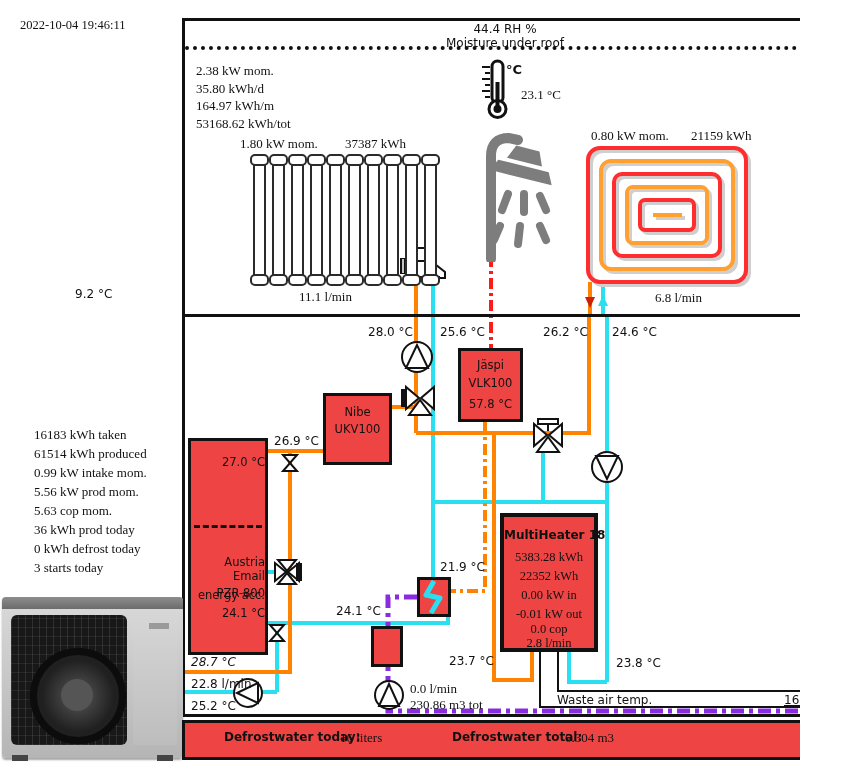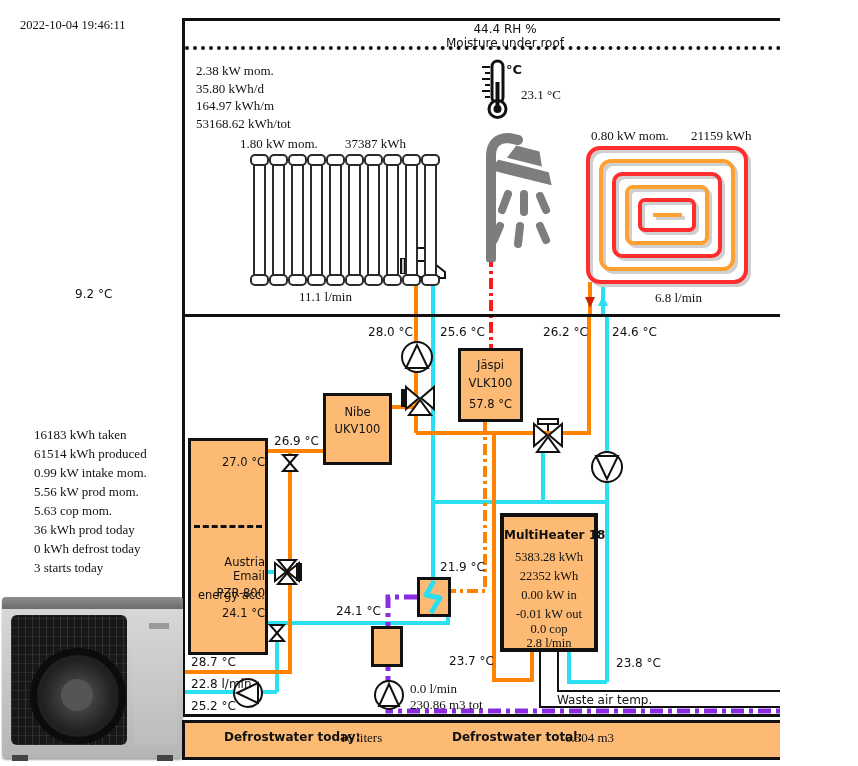--- a/index.html
+++ b/index.html
@@ -1,21 +1,21 @@
 <!DOCTYPE html>
 <html><head>
 <meta charset="utf-8">
 <style>
   html,body{margin:0;padding:0;background:#fff;}
   #stage{position:relative;width:780px;height:766px;background:#fff;overflow:hidden;
-         font-family:"DejaVu Sans","Liberation Sans",sans-serif;color:#111;}
+         font-family:"DejaVu Sans","Liberation Sans",sans-serif;color:#111;padding-left:20px;}
   .abs{position:absolute;}
   .sans{font-family:"DejaVu Sans","Liberation Sans",sans-serif;font-size:12px;white-space:nowrap;}
   .serif{font-family:"Liberation Serif","DejaVu Serif",serif;font-size:13px;white-space:nowrap;}
-  .box{position:absolute;background:#fdba74;border:3px solid #111;box-sizing:border-box;}
+  .box{position:absolute;background:#ef4444;border:3px solid #111;box-sizing:border-box;}
   .ctr{text-align:center;}
   
   #mainbox{left:182px;top:18px;width:666px;height:699px;border:3px solid #111;background:transparent;}
   #defrostbox{left:182px;top:720px;width:666px;height:40px;border:3px solid #111;}
   #roofdots{left:185px;top:46px;width:660px;height:0;border-top:4px dotted #111;}
   #divider{left:182px;top:314px;width:666px;height:3px;background:#111;}
   
   #radiator{left:253px;top:155px;width:187px;height:130px;display:flex;gap:6px;}
   .rad-sec{flex:none;width:13px;height:100%;border:2px solid #2b2b2b;border-radius:7px;background:#fff;
            position:relative;box-sizing:border-box;}
@@ -292,21 +292,21 @@
     <div class="top"></div>
     <div class="grille">
       <div class="fan"></div>
       <div class="hub"></div>
     </div>
     <div class="panel"></div>
     <div class="logo"></div>
     <div class="foot" style="left:10px;"></div>
     <div class="foot" style="right:10px;"></div>
   </div>
-  <div class="abs sans" style="left:191px;top:655px;">28.7 °C</div>
+  <div class="abs sans" style="left:191px;top:655px;font-style:italic;">28.7 °C</div>
   <div class="abs sans" style="left:191px;top:677px;">22.8 l/min</div>
   <div class="abs sans" style="left:191px;top:699px;">25.2 °C</div>
 
   <div class="abs serif" style="left:410px;top:681px;">0.0 l/min</div>
   <div class="abs serif" style="left:410px;top:697px;">230.86 m3 tot</div>
 
   <div class="abs sans" style="left:557px;top:693px;">Waste air temp.</div>
   <div class="abs sans" style="left:784px;top:693px;text-decoration:underline;">16.56 °C</div>
 
   <div class="box" id="defrostbox"></div>

